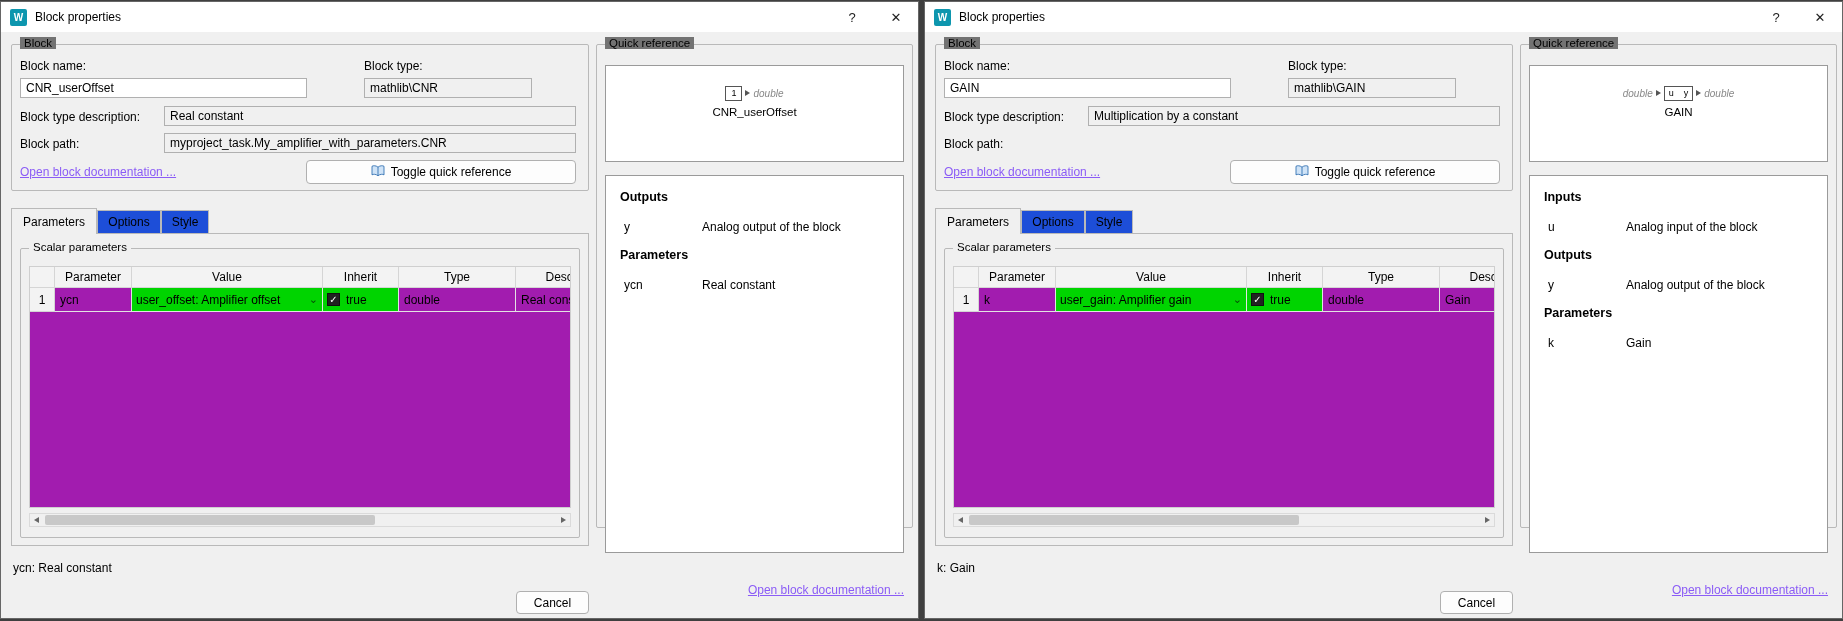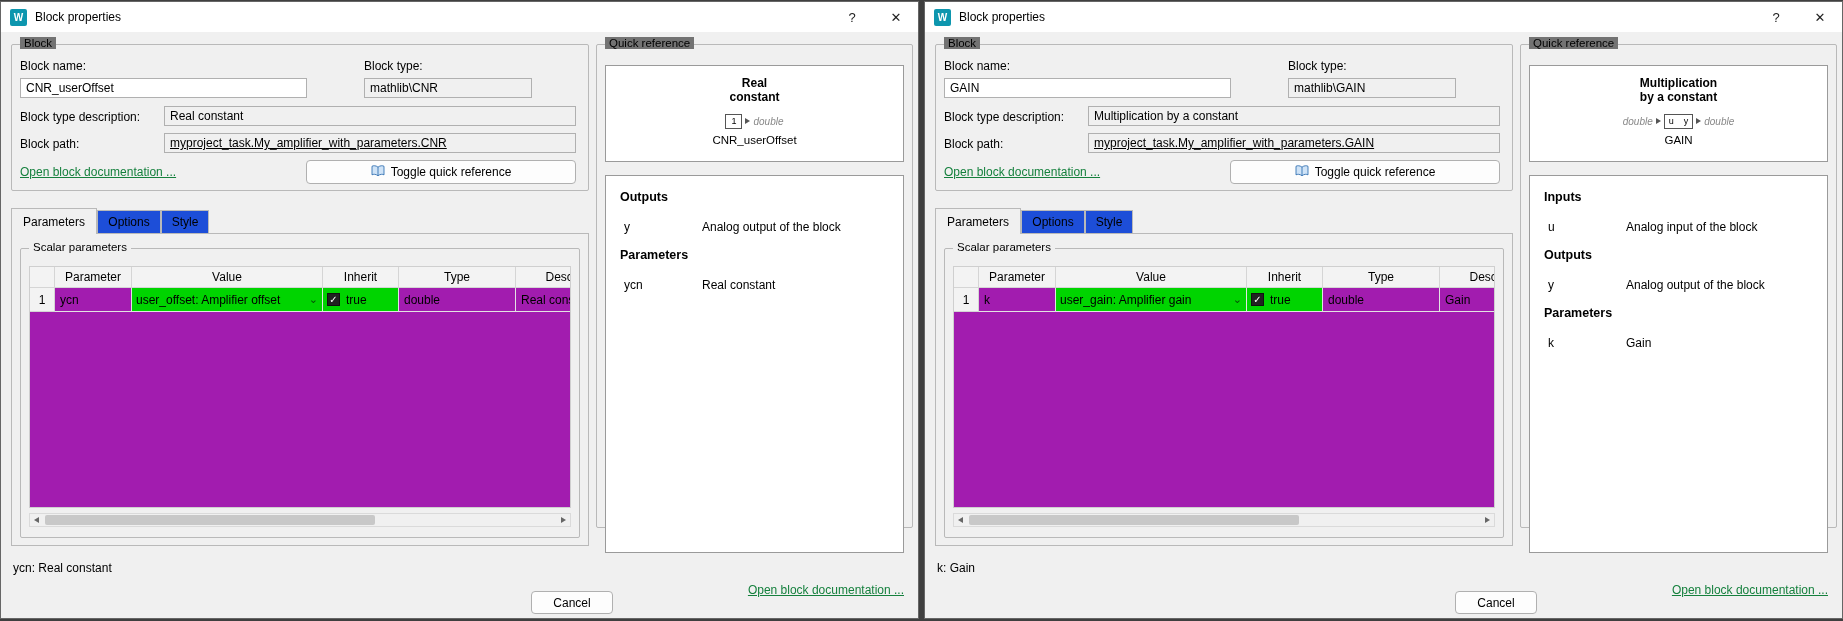--- a/index.html
+++ b/index.html
@@ -44,21 +44,21 @@
 
   .field-label { position:absolute; white-space:nowrap; }
   .tfield {
     position:absolute; height:20px; background:#fff;
     border:1px solid #b0b0b0; padding:2px 5px; line-height:15px;
     white-space:nowrap; overflow:hidden; font-size:12px;
   }
   .tfield.ro { background:#f0f0f0; }
 
   .link {
-    position:absolute; color:#15803d; text-decoration:underline;
+    position:absolute; color:#8b5cf6; text-decoration:underline;
     cursor:pointer; white-space:nowrap;
   }
   .btn {
     position:absolute; background:#fdfdfd; border:1px solid #b0b0b0;
     border-radius:4px; display:flex; align-items:center; justify-content:center;
     gap:6px; font-size:12px; cursor:default;
   }
   .btn.default { border:2px solid #4f8fe8;margin-top:38px; }
 
   .tab {
@@ -119,21 +119,21 @@
   .hs-left { left:0; } .hs-right { right:0; }
   .tri-l { width:0; height:0; border-top:3.5px solid transparent;
     border-bottom:3.5px solid transparent; border-right:5px solid #666; }
   .tri-r { width:0; height:0; border-top:3.5px solid transparent;
     border-bottom:3.5px solid transparent; border-left:5px solid #666; }
   .hs-thumb { position:absolute; left:15px; top:1px; width:330px; height:10px;
     background:#c8c8c8; border-radius:2px; }
 
   .status-text { position:absolute; left:12px; top:529px; }
   .btn-ok { left:428px; top:559px; width:72px; height:23px; }
-  .btn-cancel { left:530px; top:559px; width:82px; height:23px; }
+  .btn-cancel { left:515px; top:559px; width:73px; height:23px; }
   .btn-toggle { left:294px; top:115px; width:270px; height:24px; }
 
   .grp-qr { left:595px; top:12px; width:317px; height:484px; }
   .qr-preview {
     position:absolute; left:8px; top:20px; width:299px; height:97px;
     background:#fff; border:1px solid #9a9a9a; text-align:center;
     padding-top:10px;
   }
   .qr-ptitle { font-weight:bold; font-size:12px; line-height:14px; }
   .qr-glyph { margin-top:9px; height:16px; display:flex; align-items:center;
@@ -156,21 +156,21 @@
   .qr-row .n { width:78px; flex:none; }
   .qr-doclink { right:8px; top:538px; left:auto; }
 
   .lbl-name { left:8px; top:14px; }
   .inp-name { left:8px; top:33px; width:287px; }
   .lbl-type { left:352px; top:14px; }
   .inp-type { left:352px; top:33px; width:168px; }
   .lbl-desc { left:8px; top:65px; }
   .inp-desc { left:152px; top:61px; width:412px; }
   .lbl-path { left:8px; top:92px; }
-  .inp-path { left:152px; top:88px; width:412px;text-decoration:underline; }
+  .inp-path { left:152px; top:88px; width:412px; }
   .lnk-doc  { left:8px; top:120px; }
 </style>
 </head>
 <body>
 
 <div class="window" id="win-0">
   <div class="titlebar">
     <div class="app-icon">W</div>
     <div class="tb-title">Block properties</div>
     <div class="tb-spacer"></div>
@@ -244,24 +244,20 @@
       </div>
     </div>
 
     <div class="status-text">ycn: Real constant</div>
     <div class="btn default btn-ok">OK</div>
     <div class="btn btn-cancel">Cancel</div>
 
     <div class="group grp-qr">
       <div class="glabel">Quick reference</div>
       <div class="qr-preview">
-        <div class="qr-ptitle">
-          <span>Real</span><br>
-          <span>constant</span>
-        </div>
         <div class="qr-glyph">
           <span class="blk-box">1</span>
           <span class="tri-port"></span>
           <span class="io-type">double</span>
         </div>
         <div class="qr-name">CNR_userOffset</div>
       </div>
       <div class="qr-doc">
         <div class="qr-h">Outputs</div>
         <div class="qr-row">
@@ -292,21 +288,20 @@
 
     <div class="group grp-block">
       <div class="glabel">Block</div>
       <div class="field-label lbl-name">Block name:</div>
       <div class="tfield inp-name">GAIN</div>
       <div class="field-label lbl-type">Block type:</div>
       <div class="tfield ro inp-type">mathlib\GAIN</div>
       <div class="field-label lbl-desc">Block type description:</div>
       <div class="tfield ro inp-desc">Multiplication by a constant</div>
       <div class="field-label lbl-path">Block path:</div>
-      <div class="tfield ro inp-path">myproject_task.My_amplifier_with_parameters.GAIN</div>
       <div class="link lnk-doc">Open block documentation ...</div>
       <div class="btn btn-toggle">
         <span>
           <svg width="14" height="12" viewBox="0 0 16 14">
               <path d="M8 2.5 C5.5 0.5,2.5 0.5,1 1.5 V11.5 C2.5 10.5,5.5 10.5,8 12.5 C10.5 10.5,13.5 10.5,15 11.5 V1.5 C13.5 0.5,10.5 0.5,8 2.5 Z" fill="#cfe3f7" stroke="#2b6cb0" stroke-width="1"></path>
               <path d="M8 2.5 V12.5" stroke="#2b6cb0" stroke-width="1" fill="none"></path>
             </svg>
         </span>
         <span>Toggle quick reference</span>
       </div>
@@ -355,24 +350,20 @@
       </div>
     </div>
 
     <div class="status-text">k: Gain</div>
     <div class="btn default btn-ok">OK</div>
     <div class="btn btn-cancel">Cancel</div>
 
     <div class="group grp-qr">
       <div class="glabel">Quick reference</div>
       <div class="qr-preview">
-        <div class="qr-ptitle">
-          <span>Multiplication</span><br>
-          <span>by a constant</span>
-        </div>
         <div class="qr-glyph">
           <span class="io-type">double</span>
           <span class="tri-port"></span>
           <span class="blk-box2">
             <span>u</span>
             <span>y</span>
           </span>
           <span class="tri-port"></span>
           <span class="io-type">double</span>
         </div>

